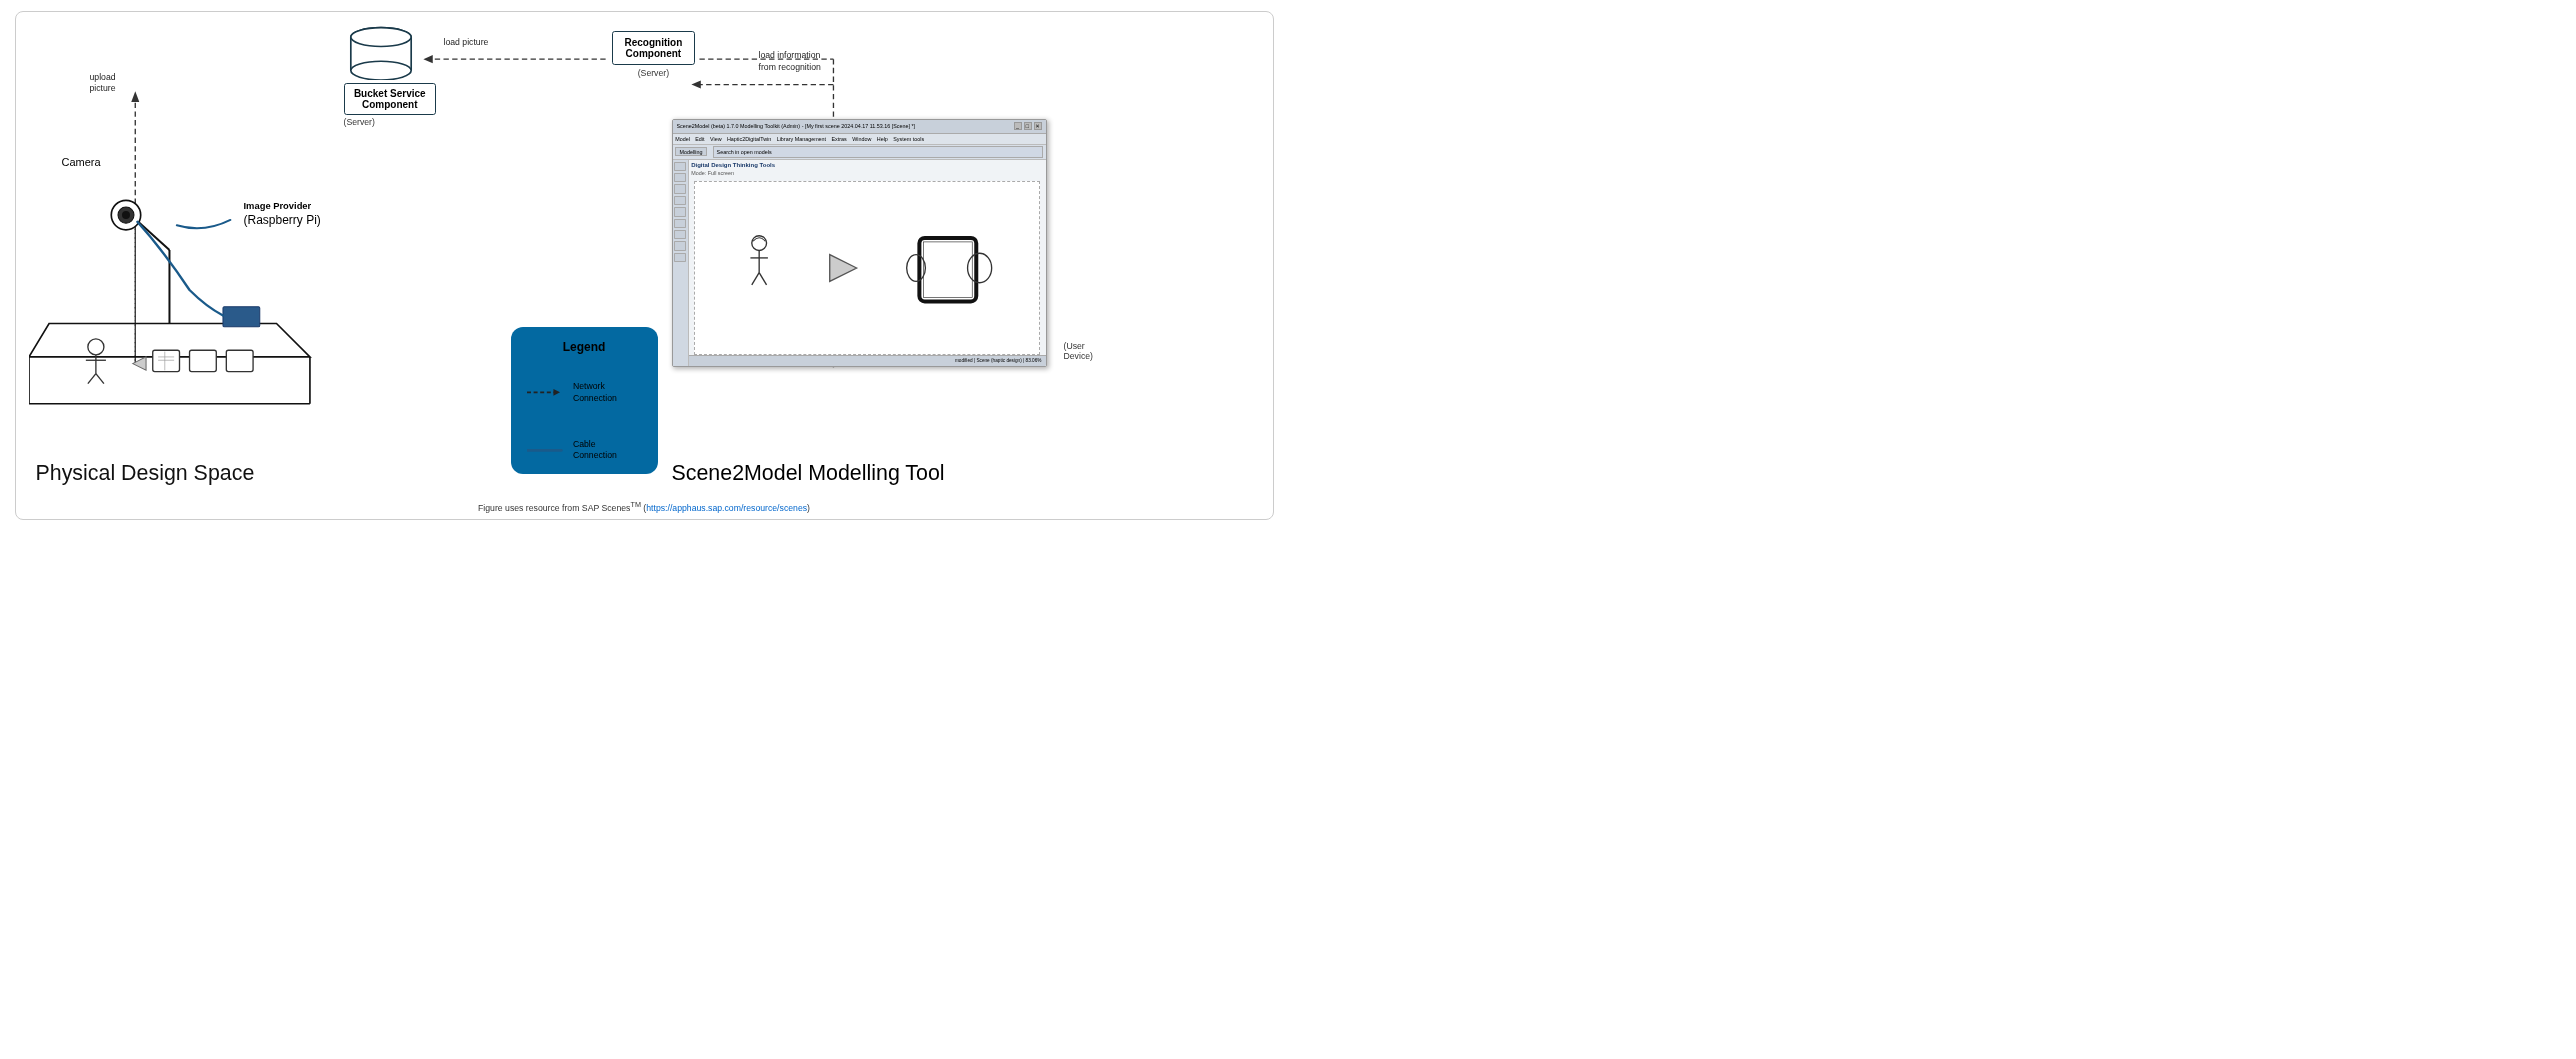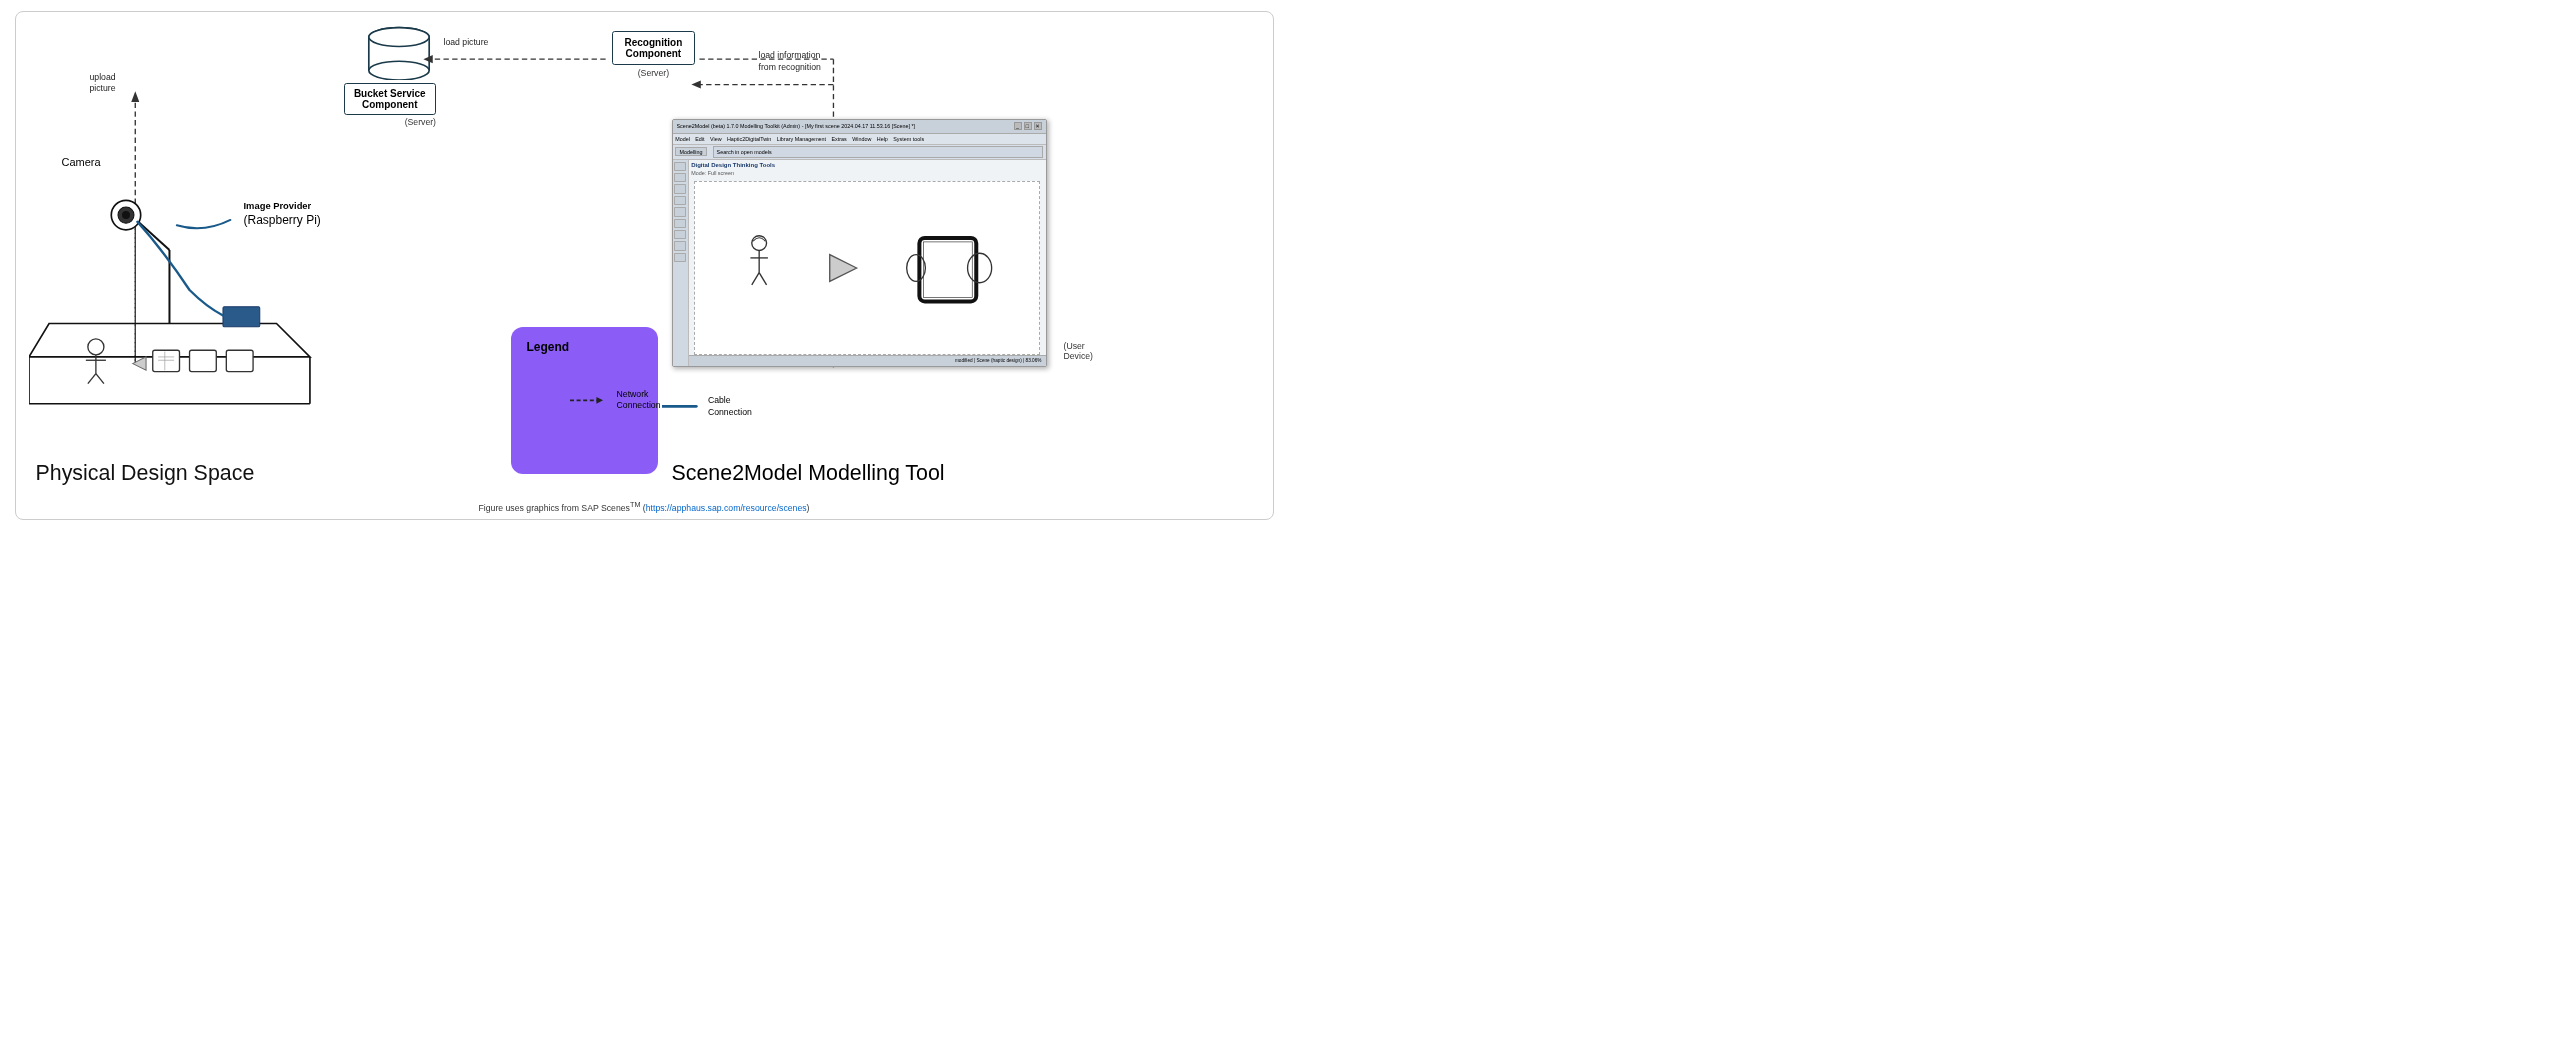--- a/index.html
+++ b/index.html
@@ -22,21 +22,21 @@
       overflow: hidden;
     }
 
     
     .bucket-component {
       position: absolute;
       left: 328px;
       top: 13.4px;
       display: flex;
       flex-direction: column;
-      align-items: flex-end;
+      align-items: flex-start;
     }
     .bucket-label {
       font-weight: bold;
       font-size: 10px;
       text-align: center;
       margin-top: 2.7px;
       border: 1.7px solid #1a3a4a;
       padding: 4px 9.4px;
       border-radius: 2.7px;
       background: #fff;
@@ -139,26 +139,26 @@
       font-size: 11px;
     }
 
     
     .legend-box {
       position: absolute;
       left: 495px;
       top: 315px;
       width: 147px;
       height: 147px;
-      background: #8b5cf6;
+      background: #0369a1;
       border-radius: 12px;
       padding: 13.4px 16px;
       display: flex;
-      flex-direction: row;
-      gap: 1px;
+      flex-direction: column;
+      gap: 22px;
     }
     .legend-title {
       font-weight: bold;
       font-size: 12px;
       text-align: center;
       margin-bottom: 5.4px;
     }
     .legend-item {
       display: flex;
       align-items: center;
@@ -496,18 +496,18 @@
         <div class="s2m-statusbar">modified | Scene (haptic design) | 83.06%</div>
       </div>
     </div>
   </div>
 
   <div style="position:absolute;left:656px;bottom:33px;font-size:21.4px;font-weight:normal;">Scene2Model Modelling Tool</div>
 
   <div class="user-device-label">(User<br>Device)</div>
 
   <div class="figure-caption">
-    <span>Figure uses graphics from SAP Scenes</span><sup>TM</sup>
+    <span>Figure uses resource from SAP Scenes</span><sup>TM</sup>
     <span> (</span><a href="#">https://apphaus.sap.com/resource/scenes</a><span>)</span>
   </div>
 
 </div>
 
 
 </body></html>

